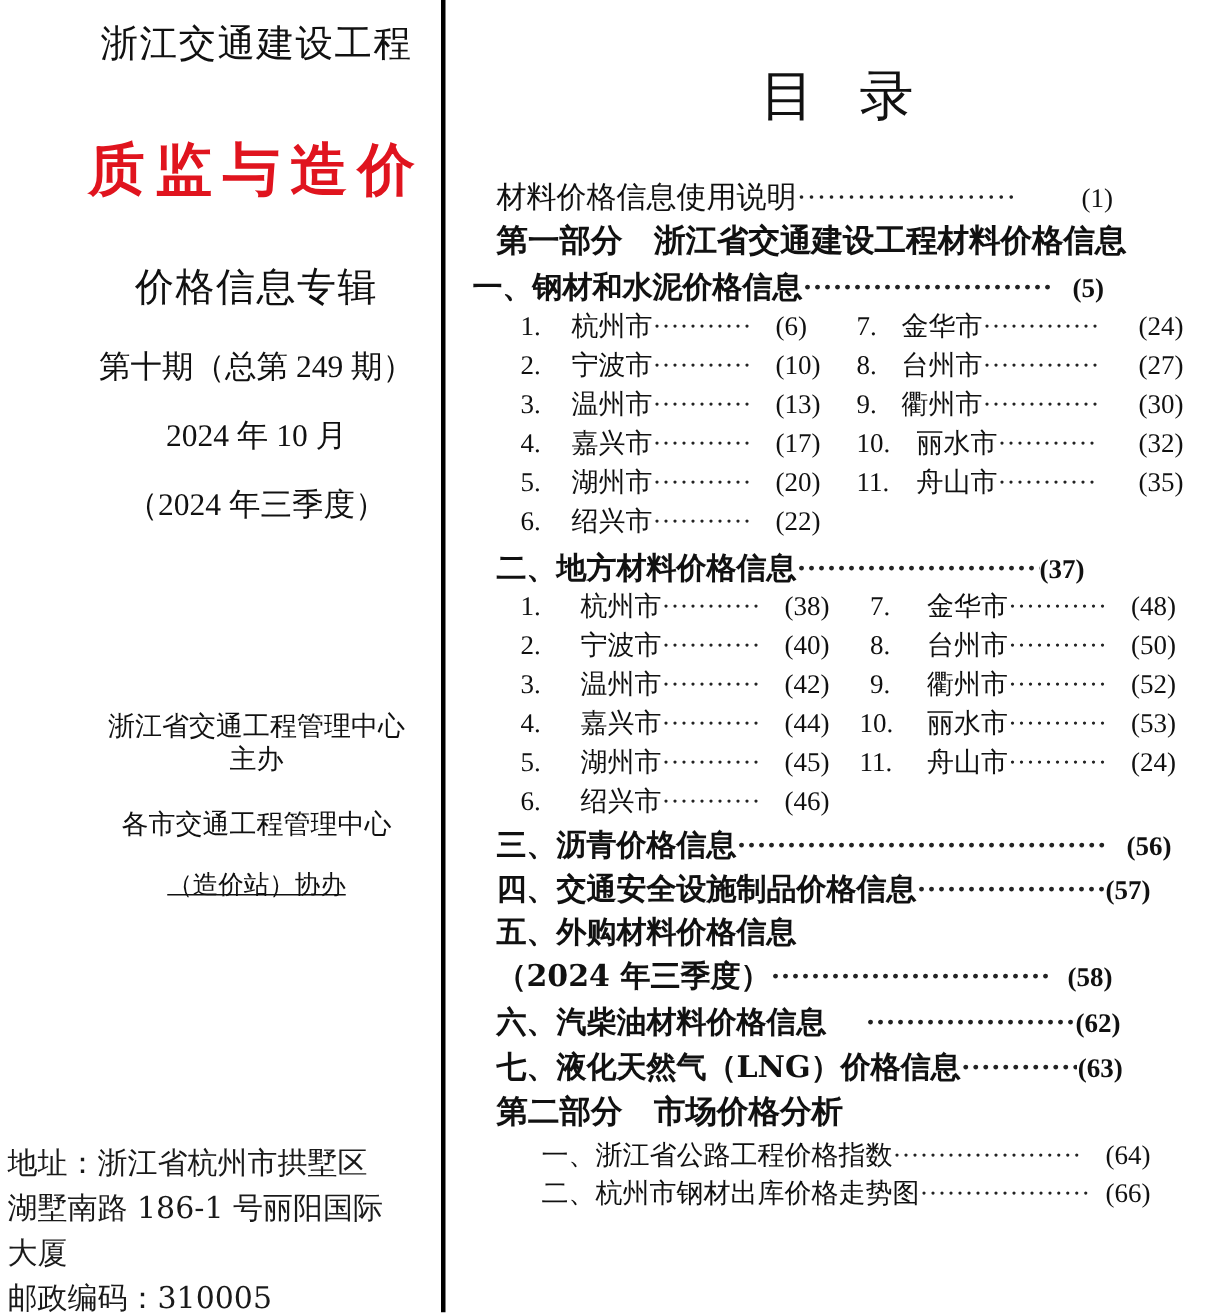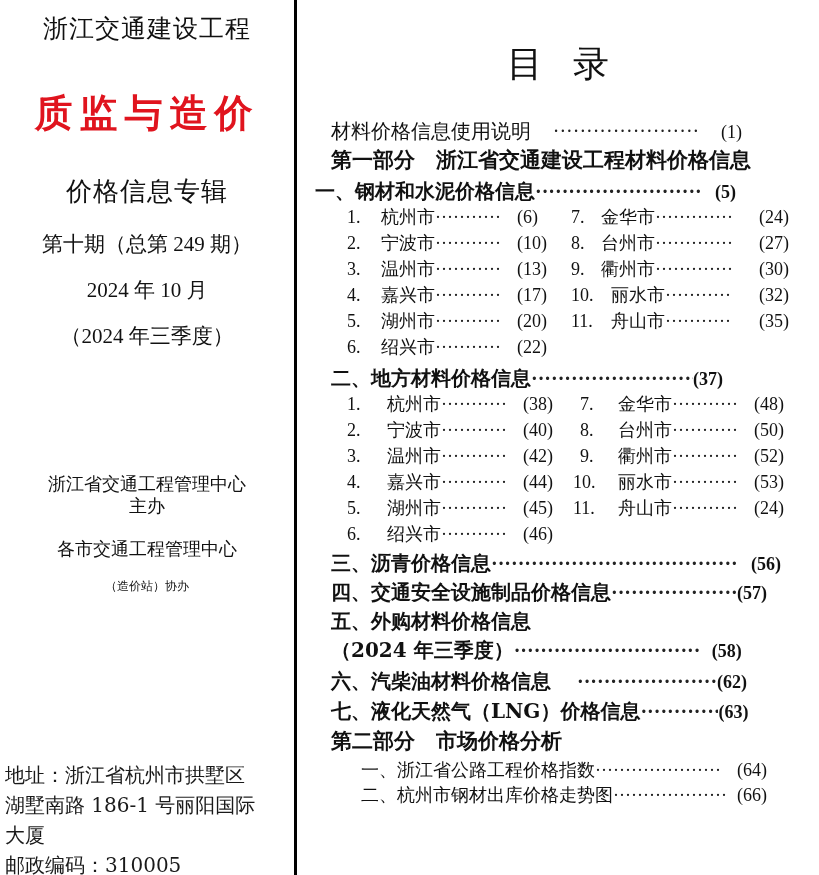--- a/index.html
+++ b/index.html
@@ -31,20 +31,21 @@
       top: 0;
       width: 294px;
       height: 875px;
     }
     .cover .line {
       position: absolute;
       left: 0;
       width: 294px;
       text-align: center;
       white-space: nowrap;
+      padding-left: 24px;
     }
     .cover .series {
       top: 12px;
       font-size: 25px;
       letter-spacing: 1px;
       font-family: "DejaVu Serif", serif;
     }
     .cover .brand {
       top: 88px;
       font-size: 38px;
@@ -70,21 +71,21 @@
       font-family: "Liberation Serif", serif;
     }
     .cover .quarter {
       top: 322px;
       font-size: 21px;
       font-family: "Liberation Serif", serif;
     }
     .cover .org1 { top: 452px; font-size: 18px; margin-top: 20px; }
     .cover .org2 { top: 494px; font-size: 18px; }
     .cover .org3 { top: 537px; font-size: 18px; }
-    .cover .org4 { top: 578px; font-size: 12px; }
+    .cover .org4 { top: 578px; font-size: 17px; text-decoration: underline; }
 
     .contact {
       position: absolute;
       left: 5px;
       top: 724px;
       width: 285px;
       font-size: 20px;
       line-height: 30px;
       font-family: "DejaVu Serif", serif;
       color: #1a1a1a;
@@ -122,21 +123,21 @@
       display: inline-block;
       overflow: hidden;
       letter-spacing: 0;
       color: #222;
       font-family: "Liberation Serif", serif;
     }
     .row .page {
       display: inline-block;
       font-family: "Liberation Serif", serif;
     }
-    .h-intro { font-size: 20px; font-family: "DejaVu Sans", sans-serif; text-align: center; }
+    .h-intro { font-size: 20px; font-family: "DejaVu Sans", sans-serif; }
     .h-part  { font-size: 21px; font-family: "DejaVu Sans", sans-serif; font-weight: bold; }
     .h-sec   { font-size: 20px; font-family: "DejaVu Serif", serif; font-weight: bold; }
     .item    { font-size: 18px; font-family: "DejaVu Serif", serif; }
     .item .num {
       display: inline-block;
       font-family: "Liberation Serif", serif;
     }
     .h-sec .page, .h-intro .page { font-size: 18px; }
     .sub { font-size: 18px; font-family: "DejaVu Serif", serif; }
   </style>

